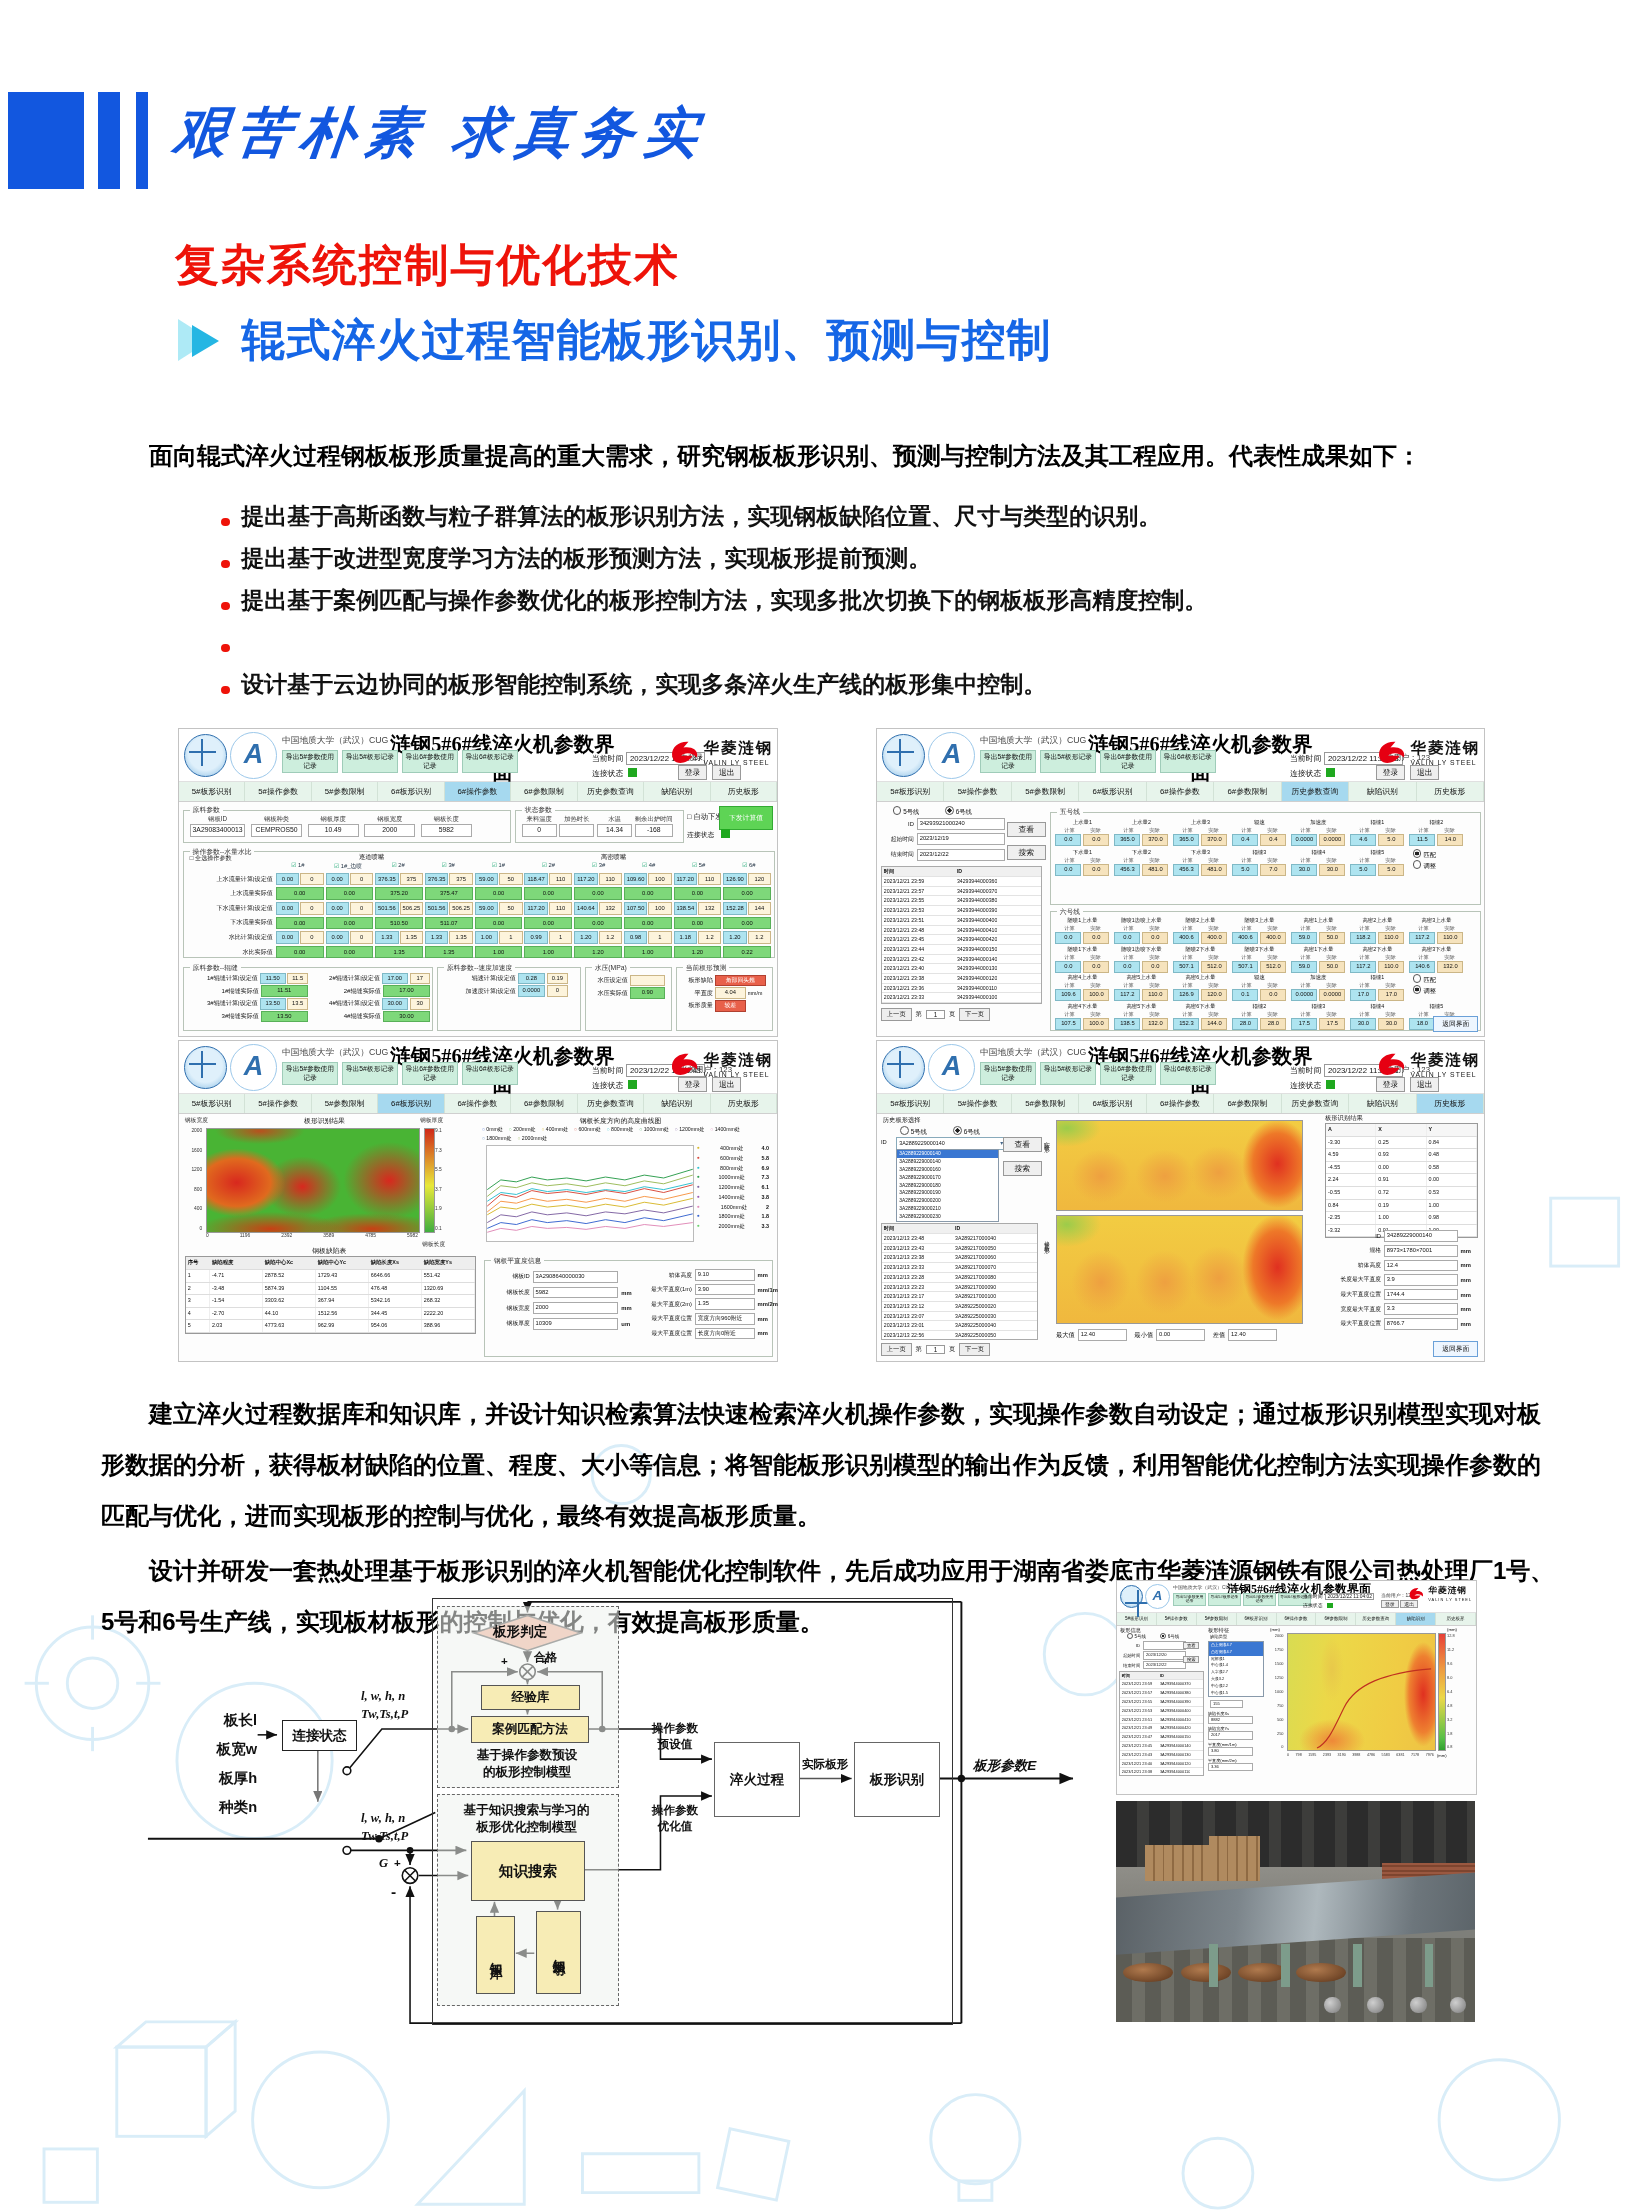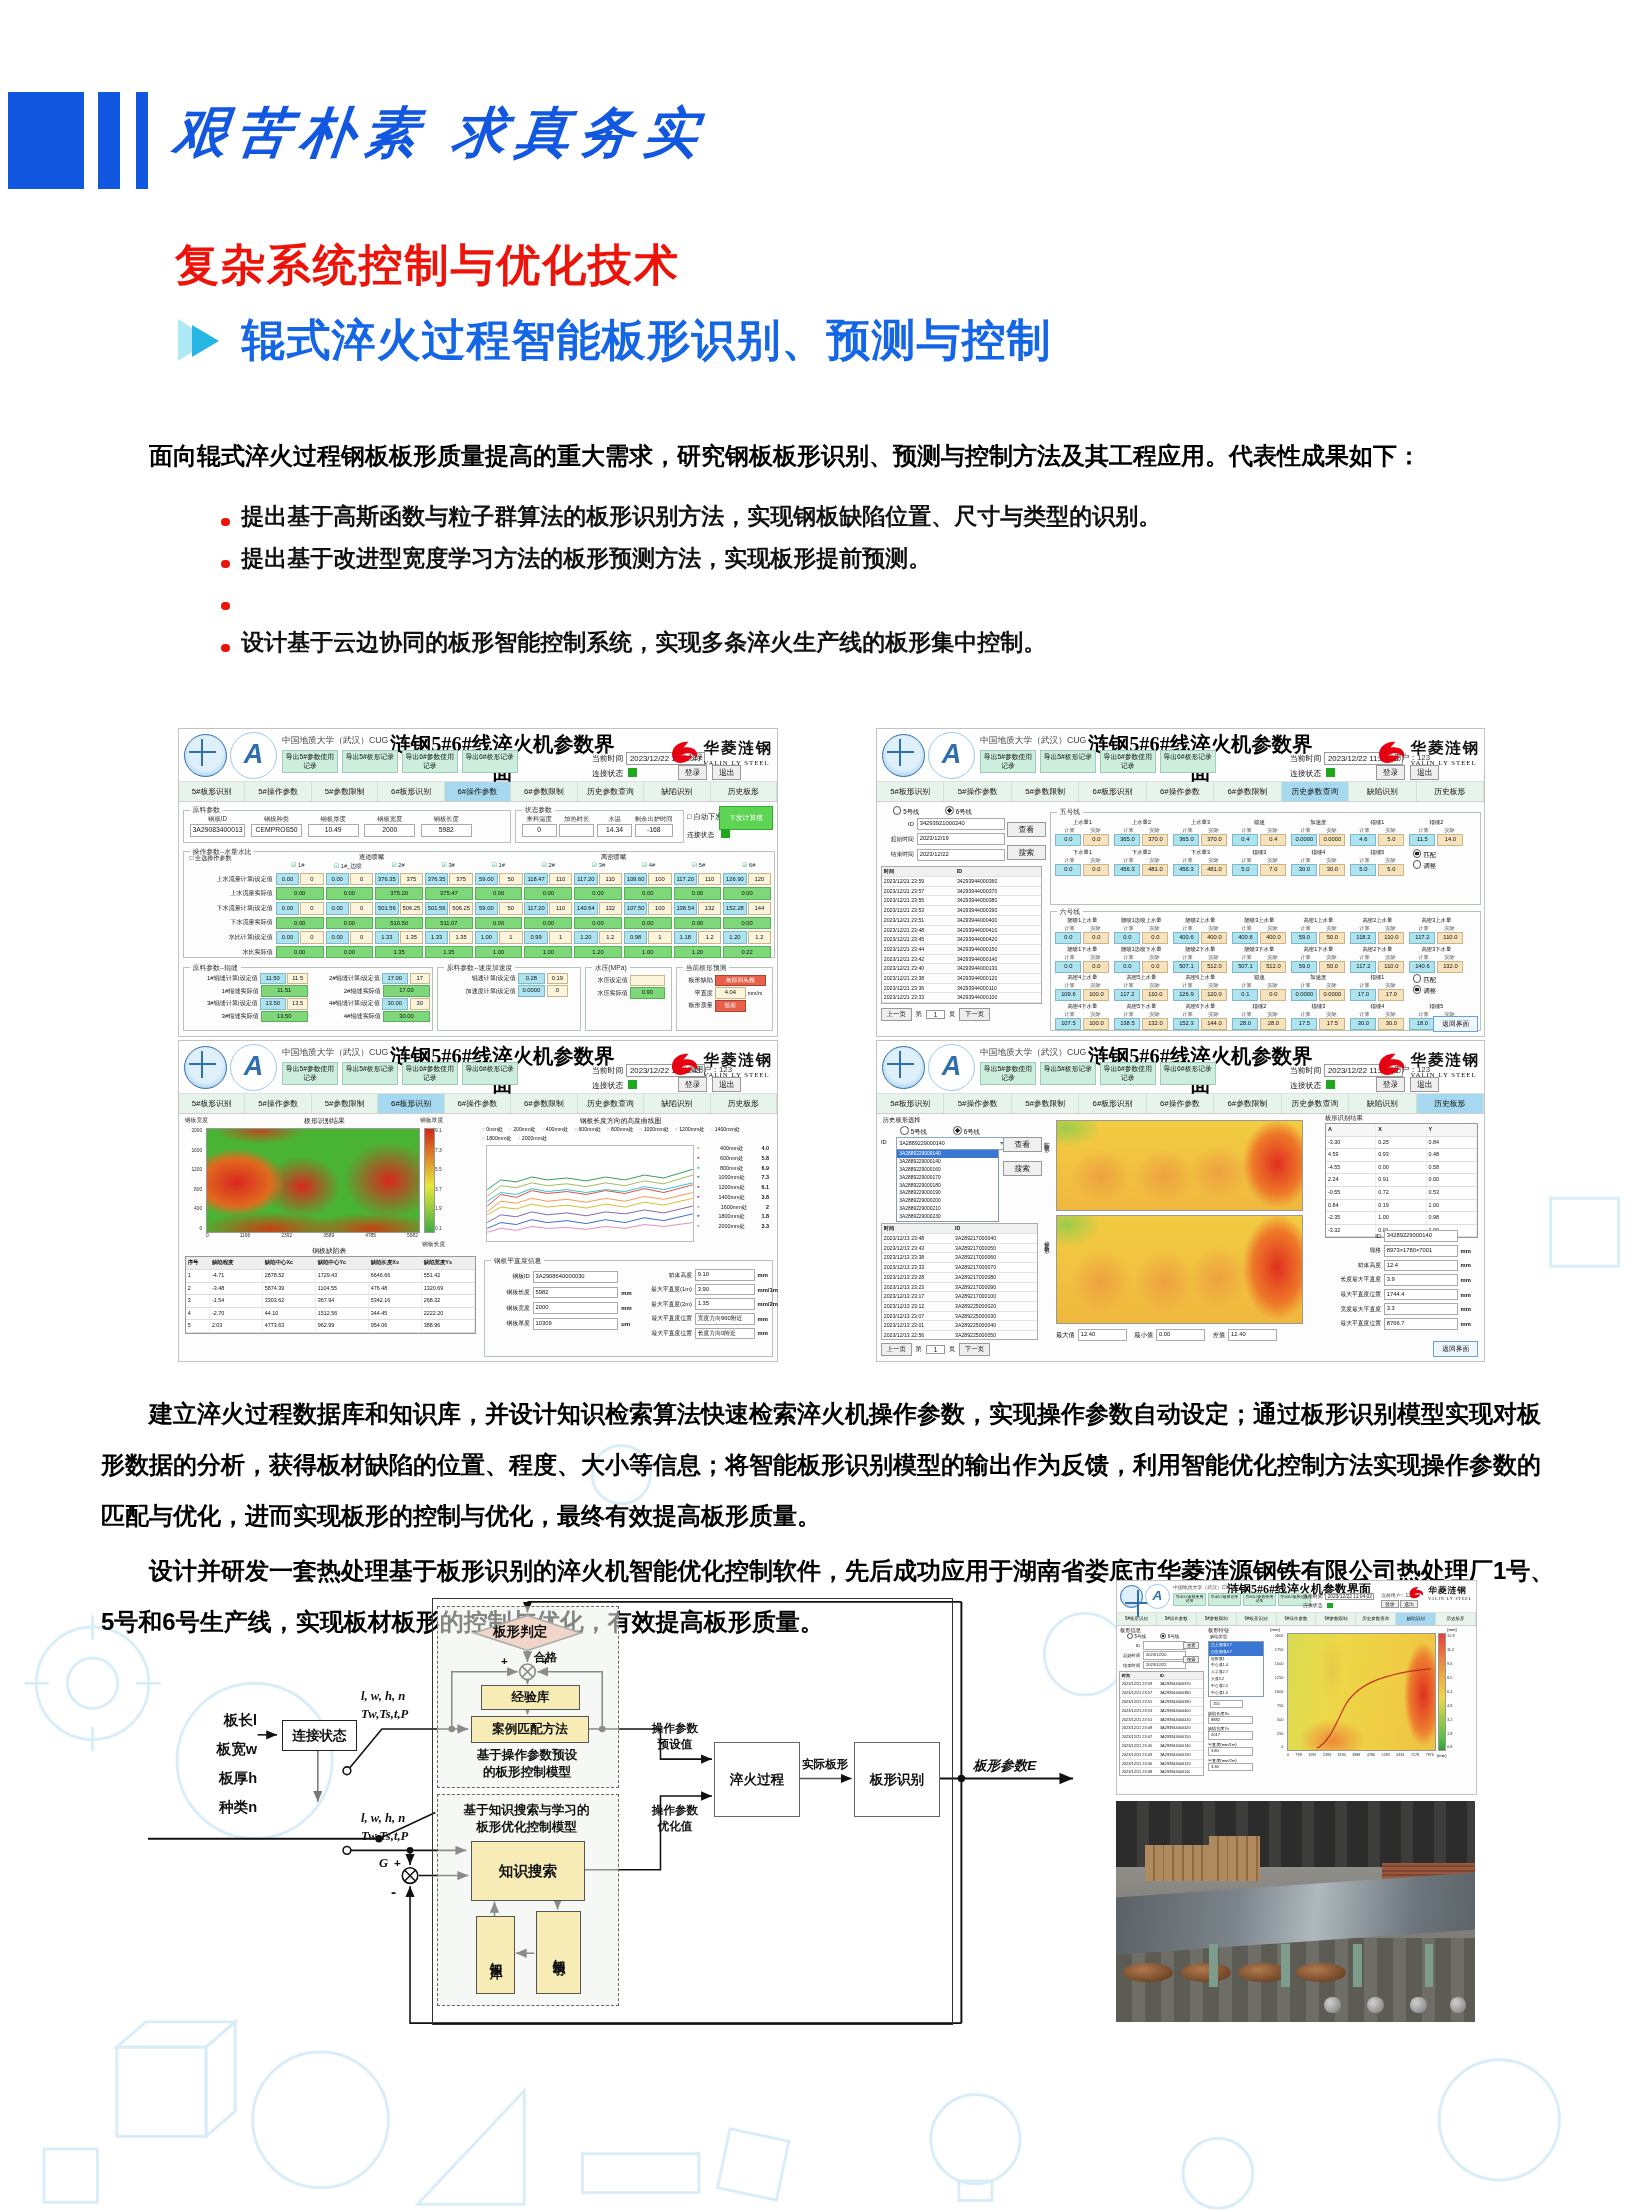--- a/index.html
+++ b/index.html
@@ -46,21 +46,21 @@
           font-family:"Liberation Serif","DejaVu Serif",serif;color:#000;}
   .ebtns{position:absolute;left:103px;top:21.3px;display:flex;gap:3.9px;}
   .ebtn{width:52px;background:#cdeedd;border:1px solid #9fccb9;font-size:6.8px;text-align:center;line-height:1.25;padding:1.9px 1px;}
   .timerow{position:absolute;left:413px;top:24px;font-size:7.8px;white-space:nowrap;}
   .timebox{border:1px solid #999;background:#fff;padding:1px 2.9px;margin-left:2.9px;}
   .connrow{position:absolute;left:413px;top:39px;font-size:7.8px;}
   .conn-dot{display:inline-block;width:8.7px;height:8.7px;background:#1fa81f;vertical-align:-1px;margin-left:4.9px;}
   .userrow{position:absolute;left:501px;top:23px;font-size:7.8px;color:#333;white-space:nowrap;}
   .loginrow{position:absolute;left:499px;top:36px;}
   .sbtn{display:inline-block;border:1px solid #999;background:#efefef;font-size:7.8px;padding:1px 5.8px;margin-right:4.9px;}
-  .valin{position:absolute;right:3.9px;top:8.7px;display:flex;align-items:center;gap:3.9px;font-family:Liberation Serif, serif;}
+  .valin{position:absolute;right:3.9px;top:8.7px;display:flex;align-items:center;gap:3.9px;}
   .vcn{font-size:15.5px;font-weight:900;letter-spacing:1.9px;color:#111;}
   .ven{font-size:6.8px;letter-spacing:1px;color:#111;}
   .stabs{display:flex;height:19.4px;border-top:1px solid #e0e0e0;border-bottom:1px solid #cfcfcf;}
   .stab{flex:1;text-align:center;line-height:19.4px;font-size:7.8px;background:#e7f4eb;border-right:1px solid #d2e2d6;cursor:default;}
   .p1 .stab:nth-child(5),.p2 .stab:nth-child(7),.p3 .stab:nth-child(4),
   .p4 .stab:nth-child(9),.p5 .stab:nth-child(8){background:#a6d9ef;}
   .sbody{position:relative;}
   .grpbox{position:absolute;border:1px solid #b8c4b8;}
   .glab{position:absolute;top:-5.8px;left:5.8px;background:#fdfdfd;padding:0 2.9px;font-size:6.8px;color:#333;white-space:nowrap;}
   .fldrow{display:flex;gap:5.8px;padding:3.9px 5.8px 0 5.8px;}
@@ -264,20 +264,24 @@
     <div class="bullet-item">
       <span class="bdot"></span>
       <span>提出基于高斯函数与粒子群算法的板形识别方法，实现钢板缺陷位置、尺寸与类型的识别。</span>
     </div>
     <div class="bullet-item">
       <span class="bdot"></span>
       <span>提出基于改进型宽度学习方法的板形预测方法，实现板形提前预测。</span>
     </div>
     <div class="bullet-item">
       <span class="bdot"></span>
+      <span>提出基于案例匹配与操作参数优化的板形控制方法，实现多批次切换下的钢板板形高精度控制。</span>
+    </div>
+    <div class="bullet-item">
+      <span class="bdot"></span>
     </div>
     <div class="bullet-item">
       <span class="bdot"></span>
       <span>设计基于云边协同的板形智能控制系统，实现多条淬火生产线的板形集中控制。</span>
     </div>
   </div>
 
 <div class="panel p1">
   <div class="shead">
     <span class="lg1"></span>

